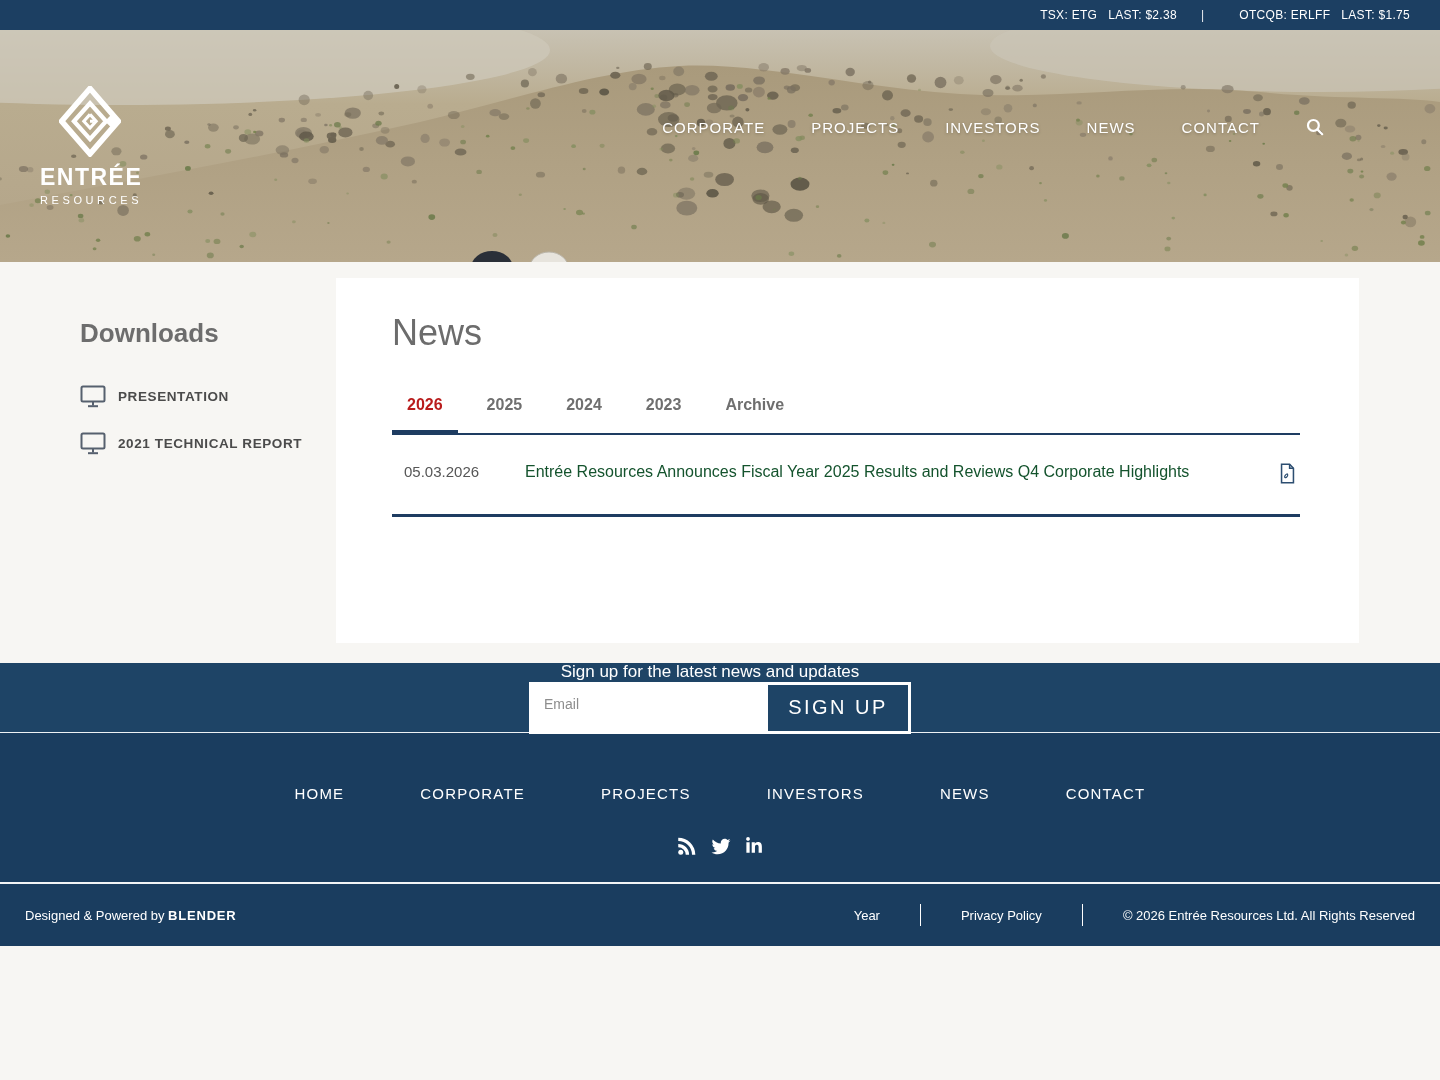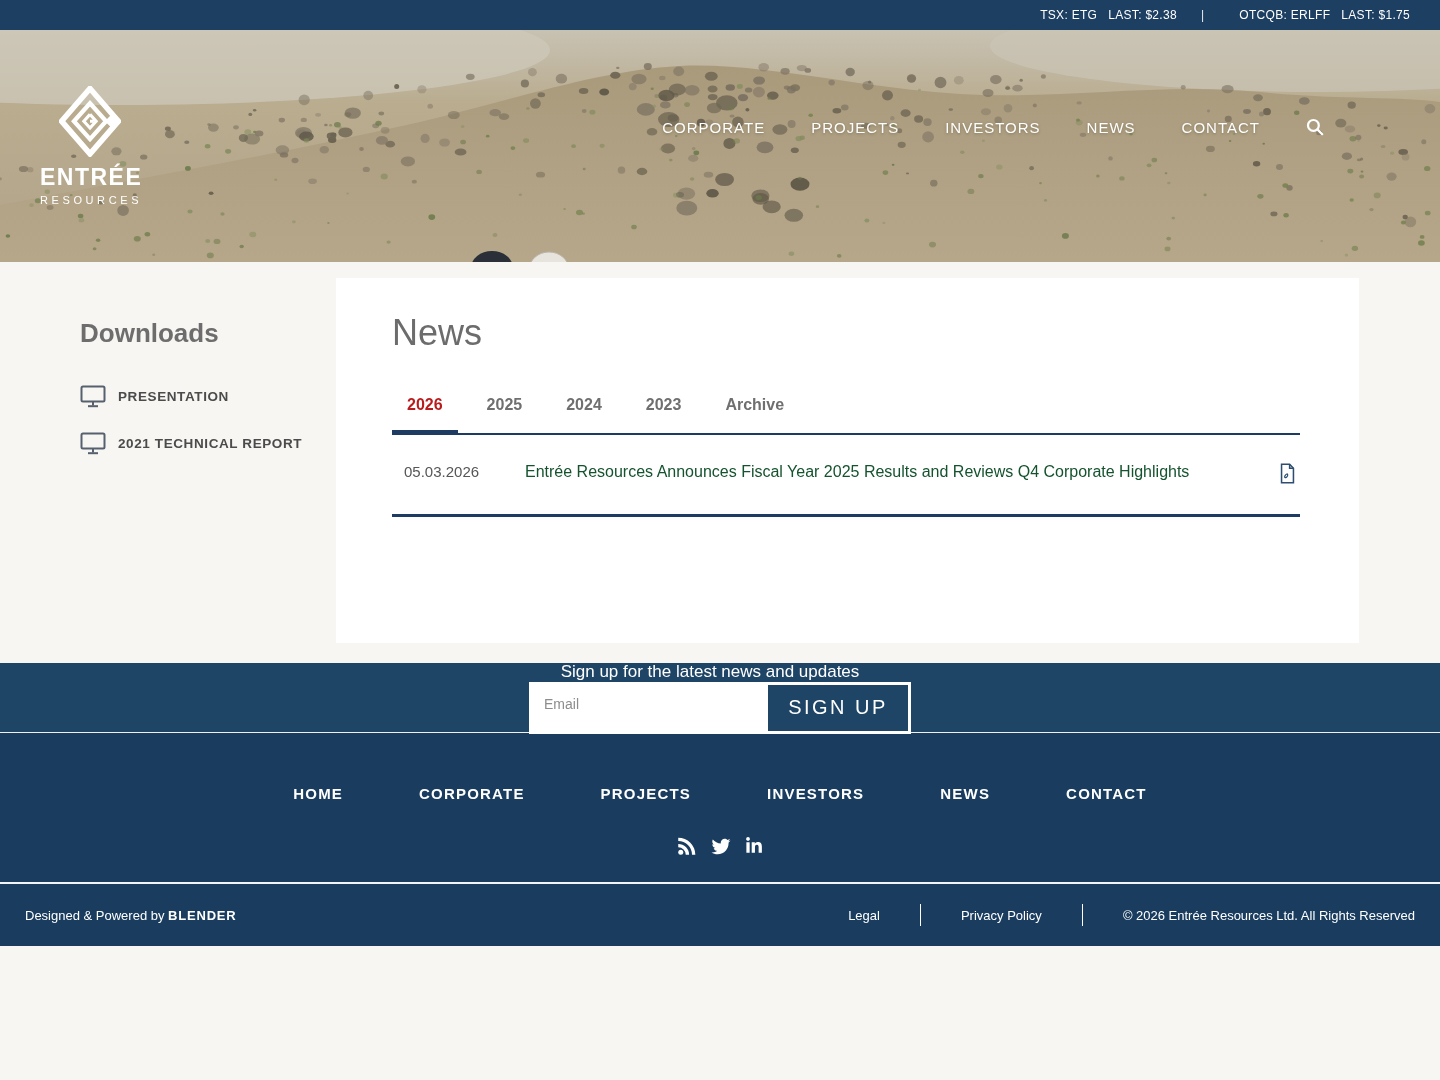--- a/index.html
+++ b/index.html
@@ -82,21 +82,21 @@
   .signup-box button {
     width:146px; height:52px; background:#1e4466; color:#fff;
     border:3px solid #fff; font-size:20px; letter-spacing:2.5px; font-weight:500;
     font-family:"Liberation Sans", sans-serif; cursor:pointer;
   }
 
   
   .footer-nav-sec { height:151px; background:#1a3d5f; border-bottom:2px solid #f2f4f6; }
   .fnav {
     display:flex; justify-content:center; gap:76px; padding-top:52px;
-    color:#fff; font-size:15px; letter-spacing:1.2px; font-weight:700;
+    color:#fff; font-size:15px; letter-spacing:1.2px; font-weight:400;
   }
   .social { display:flex; justify-content:center; align-items:center; gap:13px; margin-top:34px; }
   .social a { display:flex; align-items:center; }
 
   .bottombar {
     height:62px; background:#1a3d5f; color:#fff; font-size:13px;
     display:flex; align-items:center; padding:0 25px;
   }
   .credit b { letter-spacing:.8px; }
   .legal-group { margin-left:auto; display:flex; align-items:center; }
@@ -581,19 +581,19 @@
       </svg>
     </a>
   </div>
 </div>
 
 <div class="bottombar">
   <span class="credit">
     <span>Designed &amp; Powered by </span><b><a>BLENDER</a></b>
   </span>
   <span class="legal-group">
-    <a>Legal</a>
+    <a>Year</a>
     <span class="sep"></span>
     <a>Privacy Policy</a>
     <span class="sep"></span>
     <span>© 2026 Entrée Resources Ltd. All Rights Reserved</span>
   </span>
 </div>
 
 </body></html>

